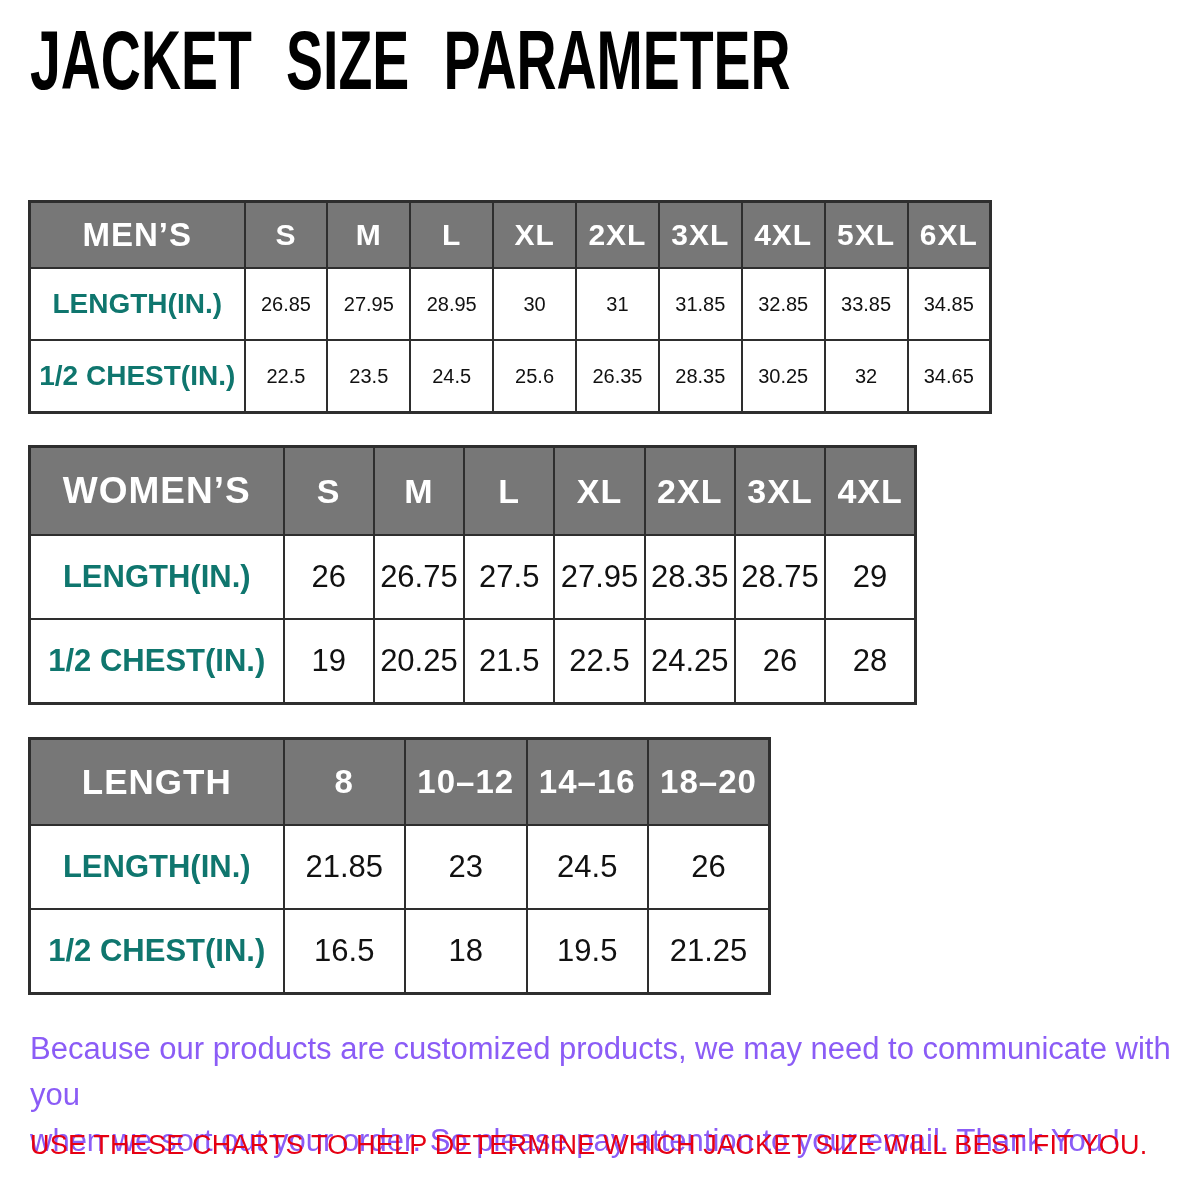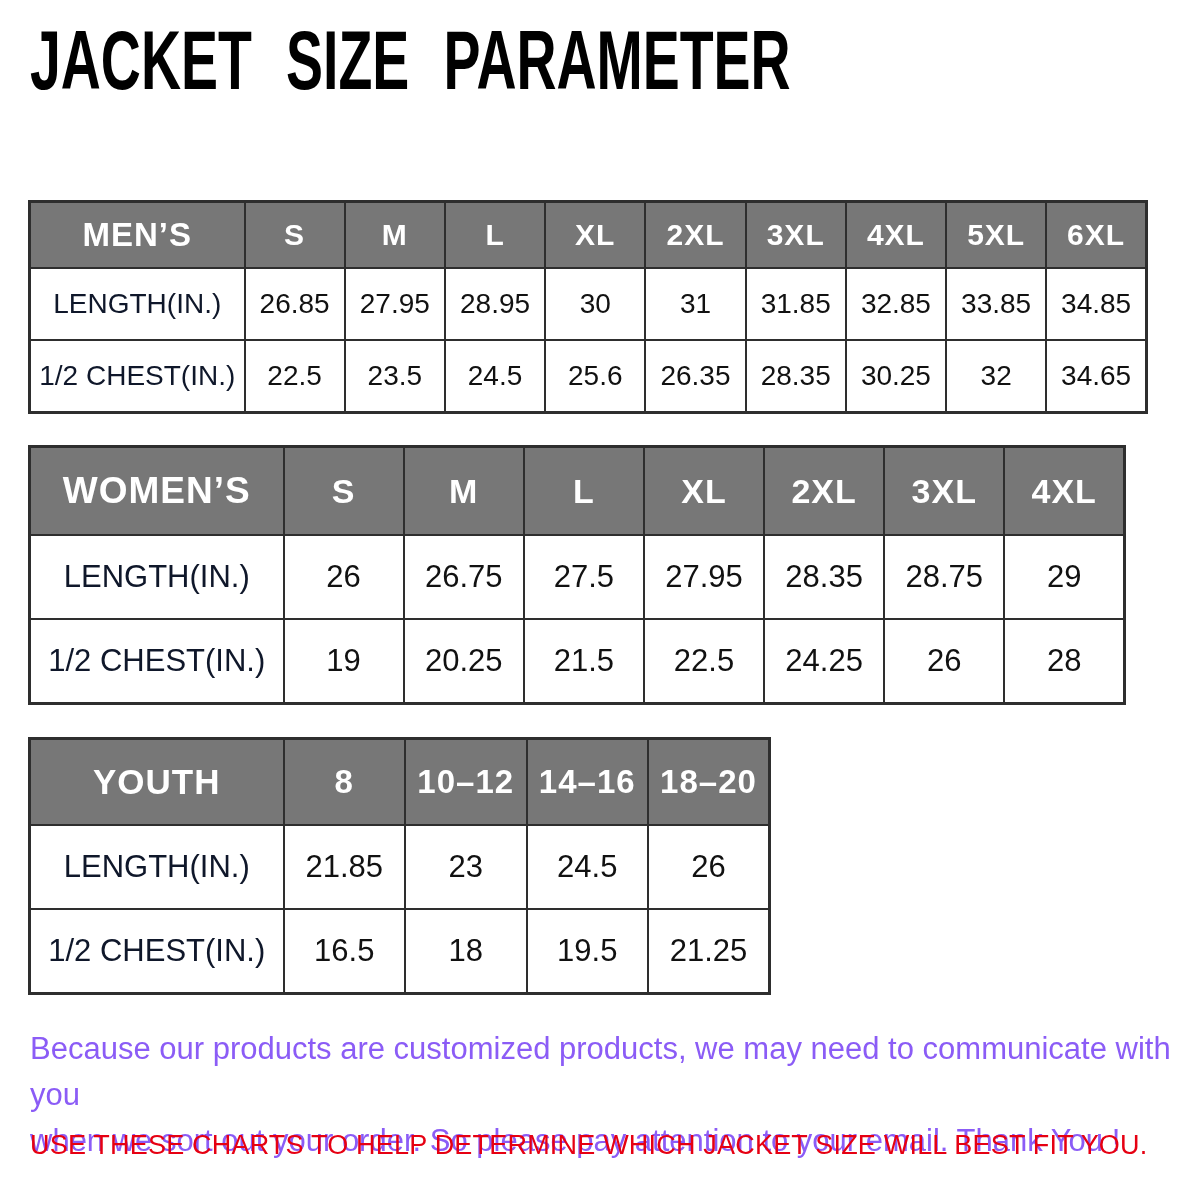--- a/index.html
+++ b/index.html
@@ -23,34 +23,34 @@
     position:absolute;border-collapse:collapse;table-layout:fixed;
     border:3px solid #2e2e2e;background:#fff;
   }
   table.size-table th, table.size-table td{
     border:2px solid #2e2e2e;text-align:center;vertical-align:middle;
     padding:0;overflow:hidden;
   }
   table.size-table thead th{
     background:#777777;color:#ffffff;font-weight:bold;letter-spacing:1px;
   }
-  table.size-table tbody th{font-weight:normal;color:#0f172a;}
+  table.size-table tbody th{font-weight:bold;color:#0f766e;}
   table.size-table tbody td{font-weight:normal;color:#111;}
 
   
-  .mens{left:28px;top:200px;width:1120px;}
+  .mens{left:28px;top:200px;width:964px;}
   .mens col.col-label{width:215px;}
   .mens thead th{height:64px;}
   .mens thead th.label{font-size:33px;}
   .mens thead th.size{font-size:30px;}
   .mens tbody th{height:70px;font-size:28px;}
-  .mens tbody td{font-size:28px;}
+  .mens tbody td{font-size:20px;}
 
   
-  .womens{left:28px;top:445px;width:1098px;}
+  .womens{left:28px;top:445px;width:889px;}
   .womens col.col-label{width:254px;}
   .womens thead th{height:86px;}
   .womens thead th.label{font-size:37px;}
   .womens thead th.size{font-size:34px;}
   .womens tbody th{height:82px;font-size:31px;}
   .womens tbody td{font-size:31px;}
 
   
   .youth{left:28px;top:737px;width:743px;}
   .youth col.col-label{width:254px;}
@@ -182,21 +182,21 @@
 <table class="size-table youth">
     <colgroup>
       <col class="col-label">
       <col class="col-size">
       <col class="col-size">
       <col class="col-size">
       <col class="col-size">
     </colgroup>
     <thead>
       <tr>
-        <th class="label">YOUTH</th>
+        <th class="label">LENGTH</th>
         <th class="size">8</th>
         <th class="size">10–12</th>
         <th class="size">14–16</th>
         <th class="size">18–20</th>
       </tr>
     </thead>
     <tbody>
       <tr>
         <th>LENGTH(IN.)</th>
         <td>21.85</td>

